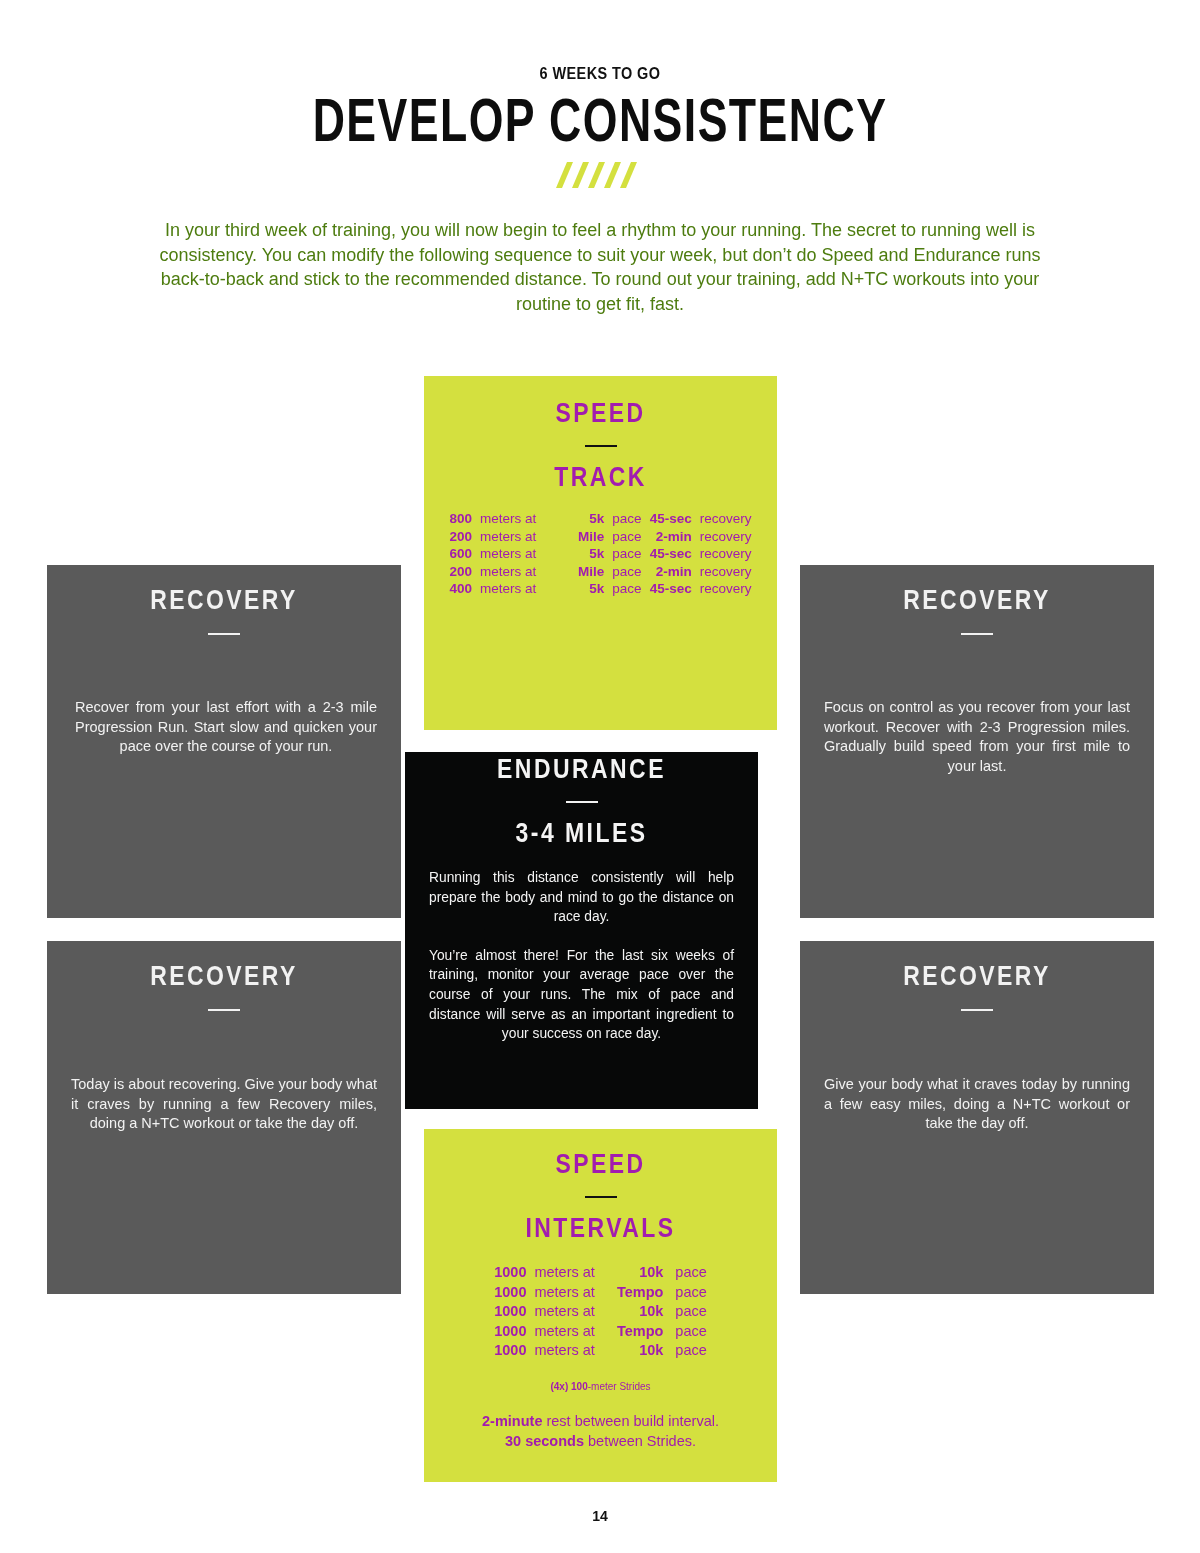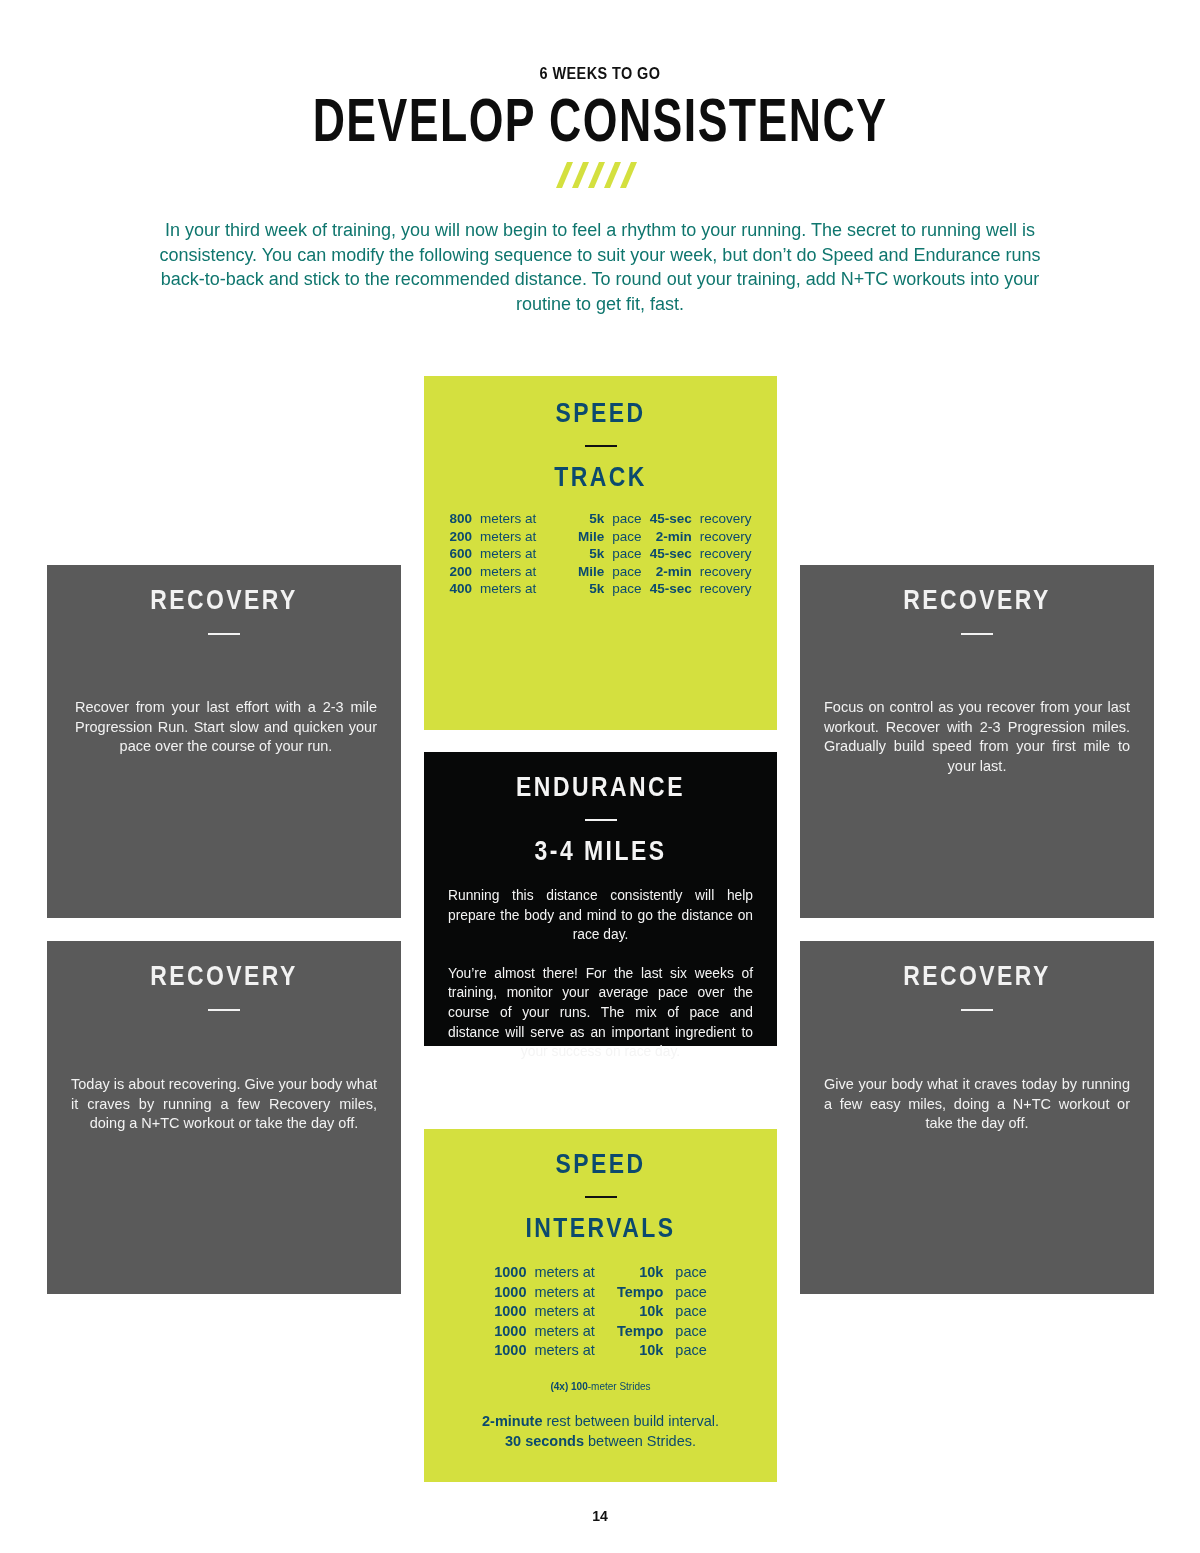--- a/index.html
+++ b/index.html
@@ -17,26 +17,26 @@
   .title {
     position: absolute; top: 84px; left: 0; width: 1200px; text-align: center;
     font-weight: bold; font-size: 62px; letter-spacing: 2px; line-height: 72px;
     transform: scaleX(0.72); transform-origin: center; color: #0d0d0d;
   }
   .slashes {
     position: absolute; top: 162px; left: 555px; width: 90px; height: 28px;
   }
   .intro {
     position: absolute; top: 218px; left: 140px; width: 920px; text-align: center;
-    font-size: 18px; line-height: 24.5px; color: #0f766e;
+    font-size: 18px; line-height: 24.5px; color: #4d7c0f;
   }
   .card {
     position: absolute; box-sizing: border-box; text-align: center;
   }
-  .lime { background: #d4e03f; color: #0c4a6e; }
+  .lime { background: #d4e03f; color: #a21caf; }
   .grey { background: #5a5a5a; color: #f2f2f2; }
   .black { background: #070808; color: #f4f4f4; }
   .card-h {
     font-weight: bold; font-size: 28px; letter-spacing: 3px; line-height: 34px;
     transform: scaleX(0.82); transform-origin: center; margin: 0;
   }
   .dash { width: 32px; height: 2px; margin: 12px auto 12px; }
   .lime .dash { background: #111; }
   .grey .dash, .black .dash { background: #f2f2f2; }
   .body-text { font-size: 14.5px; line-height: 19.6px; padding: 0 24px; }
@@ -122,21 +122,21 @@
   <div class="dash" style="margin:16px auto 0;"></div>
   <div class="body-text justify" style="margin-top:63px;padding-left:28px;">Recover from your last effort with a 2-3 mile Progression Run. Start slow and quicken your pace over the course of your run.</div>
 </div>
 
 <div class="card grey" style="left:800px; top:565px; width:354px; height:353px; padding-top:18px;">
   <div class="card-h cond">RECOVERY</div>
   <div class="dash" style="margin:16px auto 0;"></div>
   <div class="body-text justify" style="margin-top:63px;">Focus on control as you recover from your last workout. Recover with 2-3 Progression miles. Gradually build speed from your first mile to your last.</div>
 </div>
 
-<div class="card black" style="left:424px; top:752px; width:353px; height:294px; padding-top:18px;">
+<div class="card black" style="left:405px; top:752px; width:353px; height:357px; ">
   <div class="card-h cond">ENDURANCE</div>
   <div class="dash" style="margin:15px auto 13px;"></div>
   <div class="card-h cond">3-4 MILES</div>
   <div class="body-text justify" style="margin-top:18px; font-size:13.8px;">Running this distance consistently will help prepare the body and mind to go the distance on race day.</div>
   <div class="body-text justify" style="margin-top:19px; font-size:13.8px;">You’re almost there! For the last six weeks of training, monitor your average pace over the course of your runs. The mix of pace and distance will serve as an important ingredient to your success on race day.</div>
 </div>
 
 <div class="card grey" style="left:47px; top:941px; width:354px; height:353px; padding-top:18px;">
   <div class="card-h cond">RECOVERY</div>
   <div class="dash" style="margin:16px auto 0;"></div>

